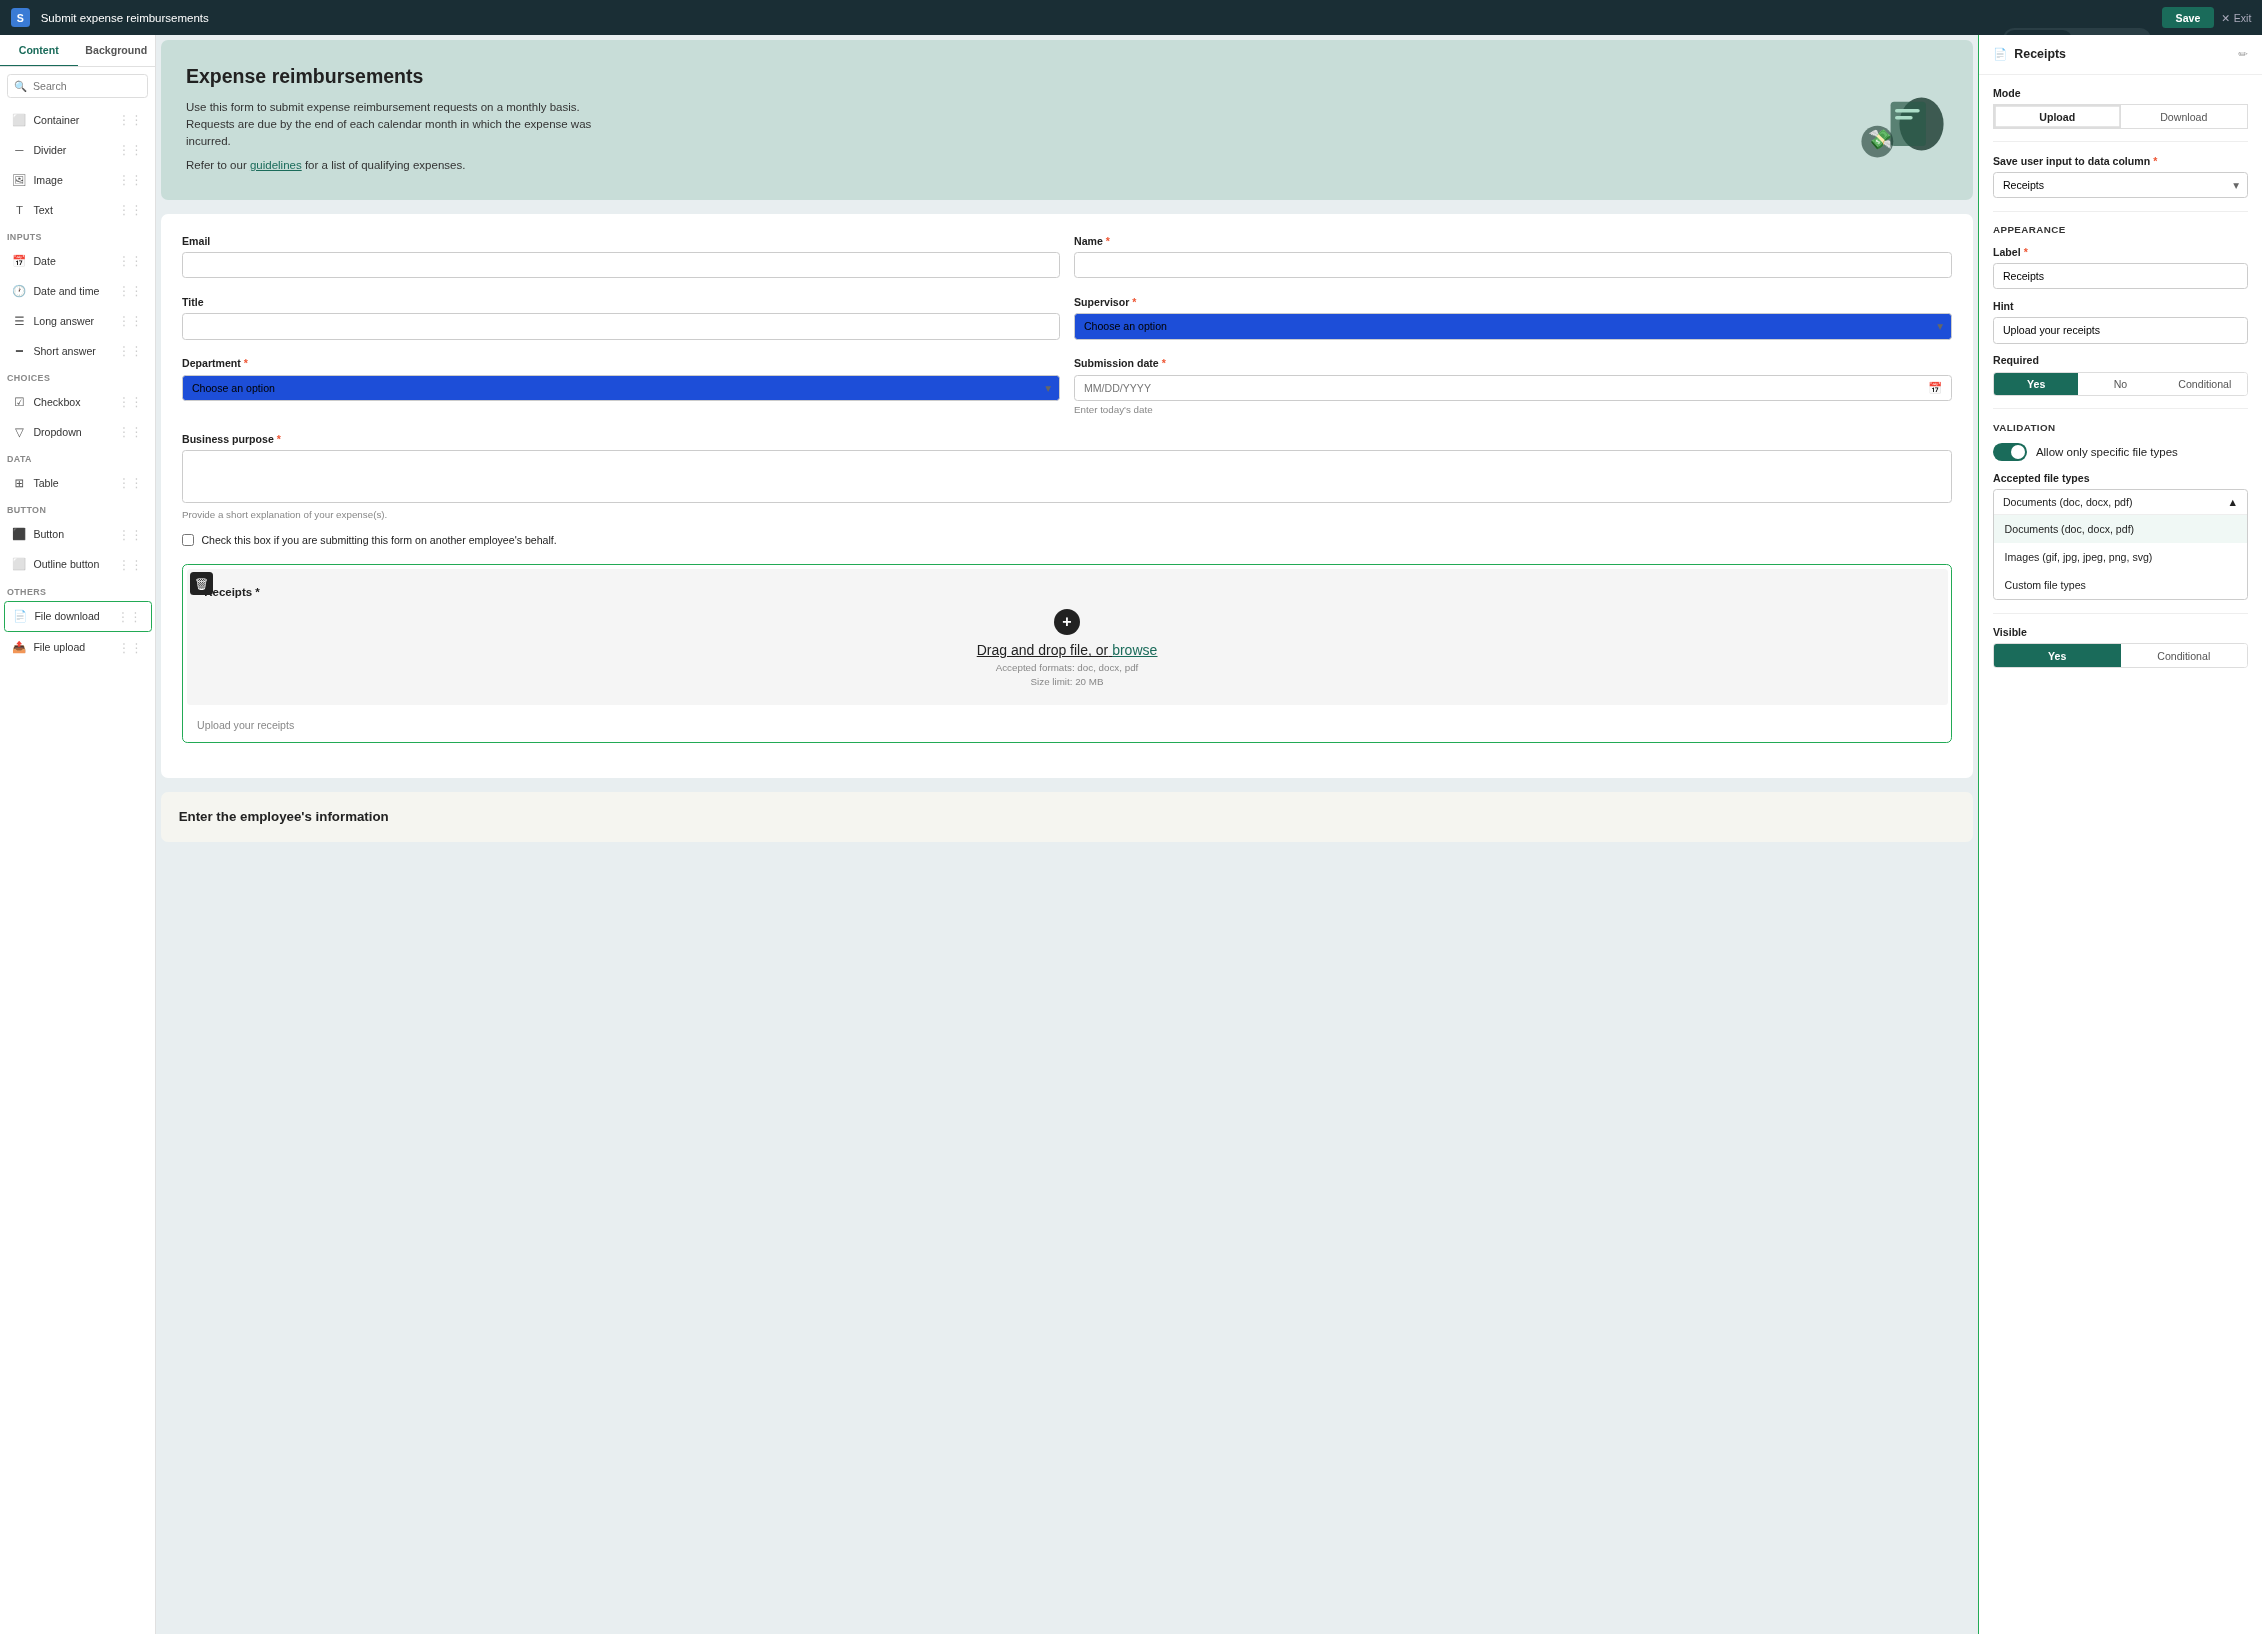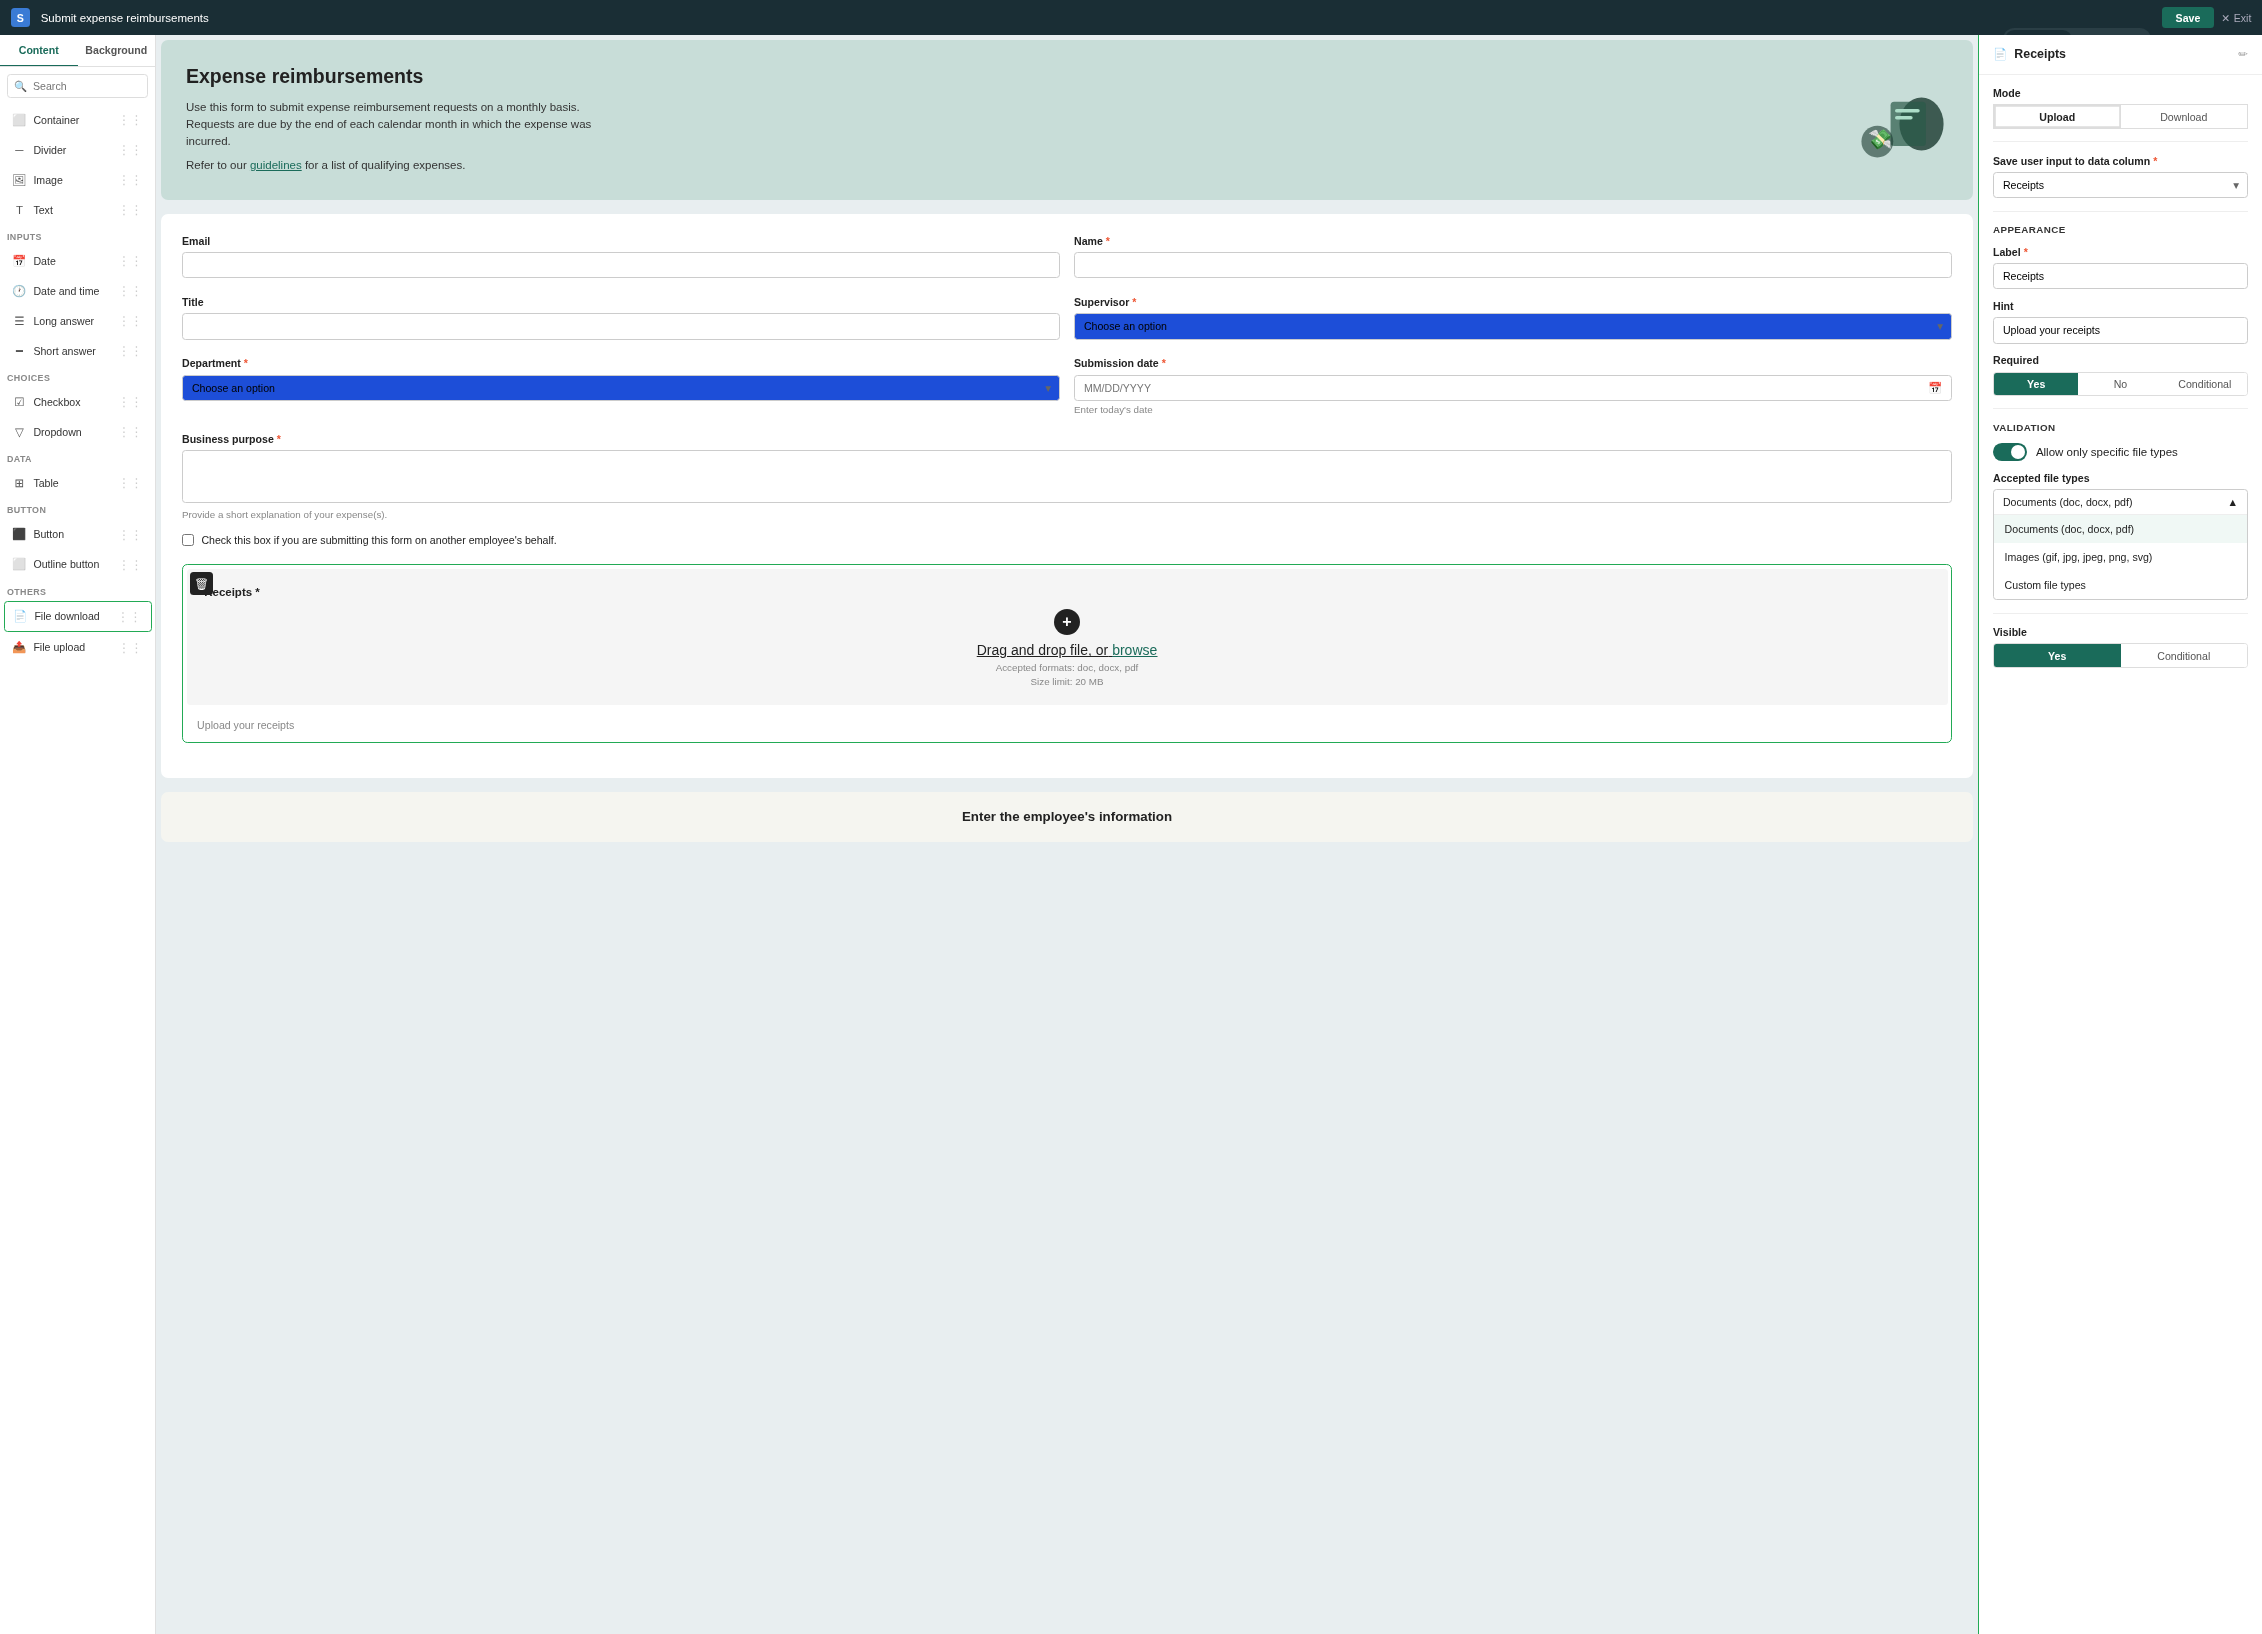--- a/index.html
+++ b/index.html
@@ -56,21 +56,21 @@
     
     .file-upload-wrapper { border: 1.8px solid #22aa55; border-radius: 5.3px; padding: 3.5px; margin-bottom: 14px; position: relative; }
     .delete-btn { position: absolute; top: 7px; left: 7px; background: #222; color: white; border: none; border-radius: 3.5px; width: 23px; height: 23px; display: flex; align-items: center; justify-content: center; cursor: pointer; font-size: 11.5px; }
     .file-upload-inner { background: #f5f5f5; border-radius: 3.5px; padding: 17.7px; text-align: center; }
     .upload-plus { width: 26.6px; height: 26.6px; background: #222; border-radius: 50%; display: flex; align-items: center; justify-content: center; color: white; font-size: 16px; font-weight: bold; margin: 0 auto 7px; }
     .upload-hint { font-size: 9.8px; color: #888; margin-top: 3.5px; }
     .upload-label { font-size: 10.6px; color: #888; margin-top: 7px; }
 
     
     .bottom-section { background: #f5f5f0; border-radius: 7px; padding: 17.7px; margin-top: 14px; }
-    .bottom-section h3 { font-size: 13.3px; font-weight: 700; text-align: center; }
+    .bottom-section h3 { font-size: 13.3px; font-weight: 700; text-align: left; }
 
     
     .right-panel { width: 284px; background: white; border-left: 1.8px solid #22aa55; overflow-y: auto; flex-shrink: 0; }
     .panel-header { display: flex; align-items: center; gap: 7px; padding: 12.4px 14px; border-bottom: 0.9px solid #eee; }
     .panel-icon { color: #555; }
     .panel-title { font-size: 12.4px; font-weight: 600; flex: 1; }
     .panel-edit-icon { color: #999; cursor: pointer; }
     .panel-section { padding: 12.4px 14px; }
     .panel-section-title { font-size: 9.8px; font-weight: 700; text-transform: uppercase; letter-spacing: 0.4px; color: #333; margin-bottom: 10.6px; }
     .mode-btns { display: flex; border: 0.9px solid #ddd; border-radius: 0; overflow: hidden; }

